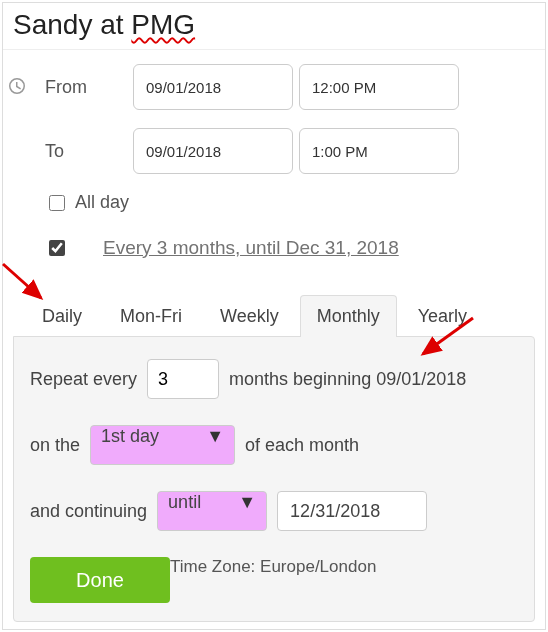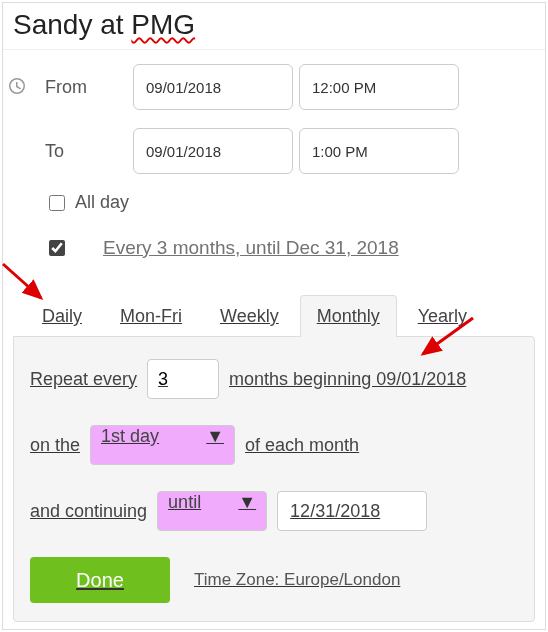--- a/index.html
+++ b/index.html
@@ -94,21 +94,20 @@
     font-size: 19px;
     cursor: pointer;
   }
   .arrow {
     position: absolute;
     pointer-events: none;
     z-index: 10;
   }
   .tabs-wrap {
     margin-top: 36px;
-    text-decoration: underline;
   }
   .tabs {
     display: flex;
     align-items: flex-end;
     padding-left: 12px;
     position: relative;
   }
   .tab {
     padding: 10px 16px;
     font-size: 18px;
@@ -176,22 +175,20 @@
     background: #fff;
     height: 40px;
     padding: 0 12px;
     font-size: 18px;
     display: flex;
     align-items: center;
     width: 150px;
   }
   .done-row {
     display: flex;
-    align-items: center;
-    gap: 24px;
   }
   .done-btn {
     background: #6fbf1f;
     color: #fff;
     font-size: 20px;
     font-weight: 500;
     border: none;
     border-radius: 4px;
     height: 46px;
     width: 140px;

